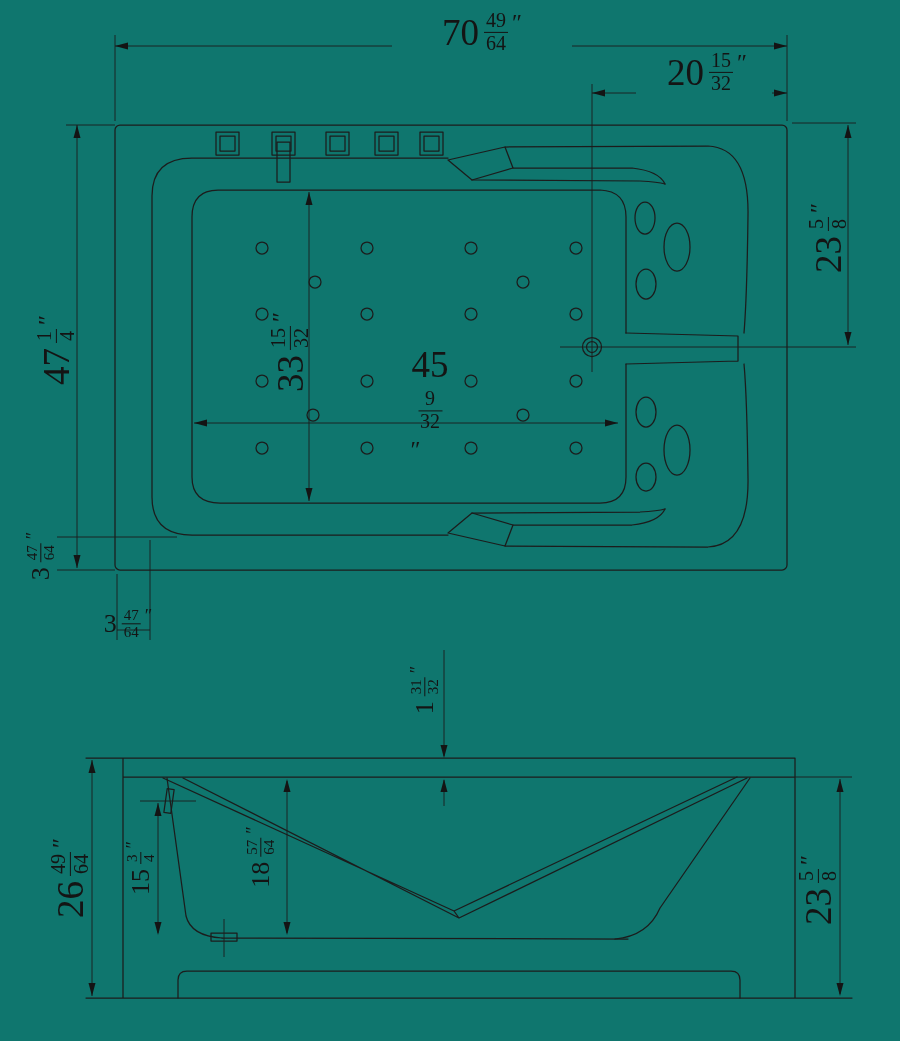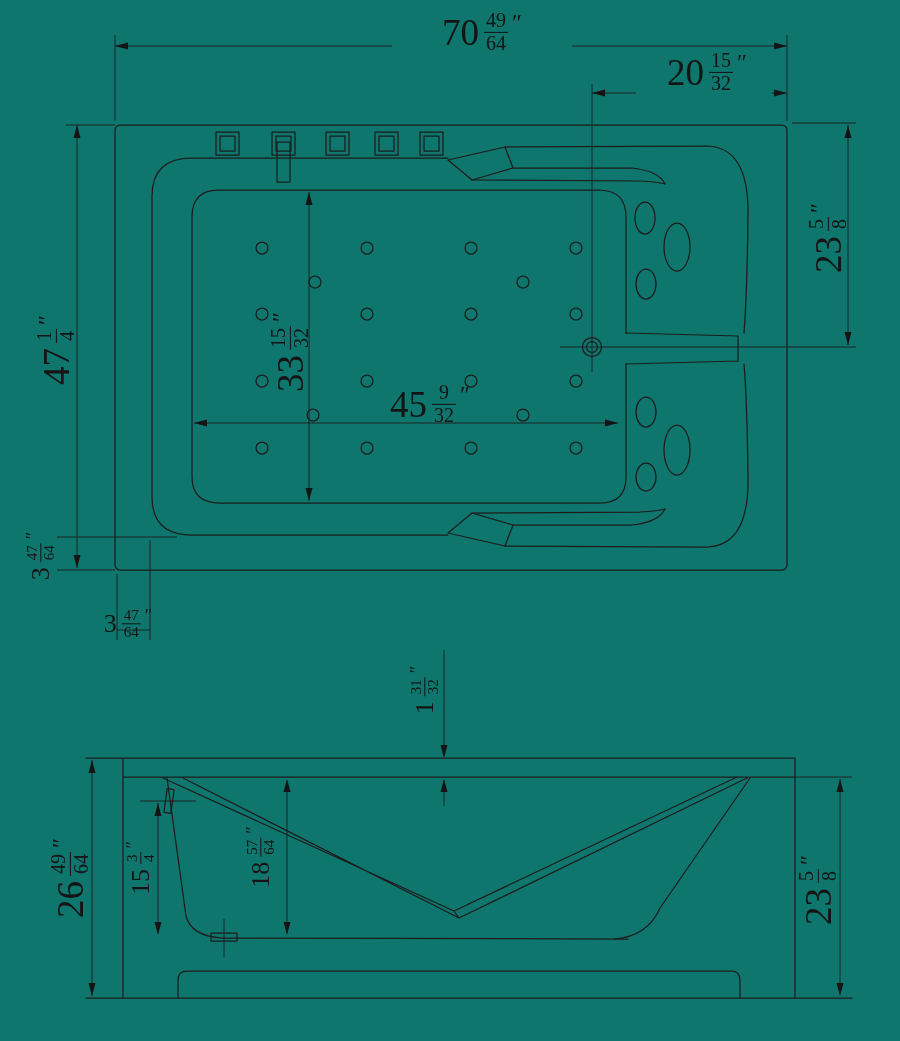--- a/index.html
+++ b/index.html
@@ -214,21 +214,21 @@
 
 <div class="dim rot" style="left:290px;top:352px;">
   <span class="w">33</span>
   <span class="frac">
         <span class="fn">15</span>
         <span class="fd">32</span>
       </span>
   <span class="u">″</span>
 </div>
 
-<div class="dim" style="left:430px;top:404px;">
+<div class="dim" style="left:430px;top:404px;flex-direction:column;">
   <span class="w">45</span>
   <span class="frac">
         <span class="fn">9</span>
         <span class="fd">32</span>
       </span>
   <span class="u">″</span>
 </div>
 
 <div class="dim small rot" style="left:41px;top:556px;">
   <span class="w">3</span>

